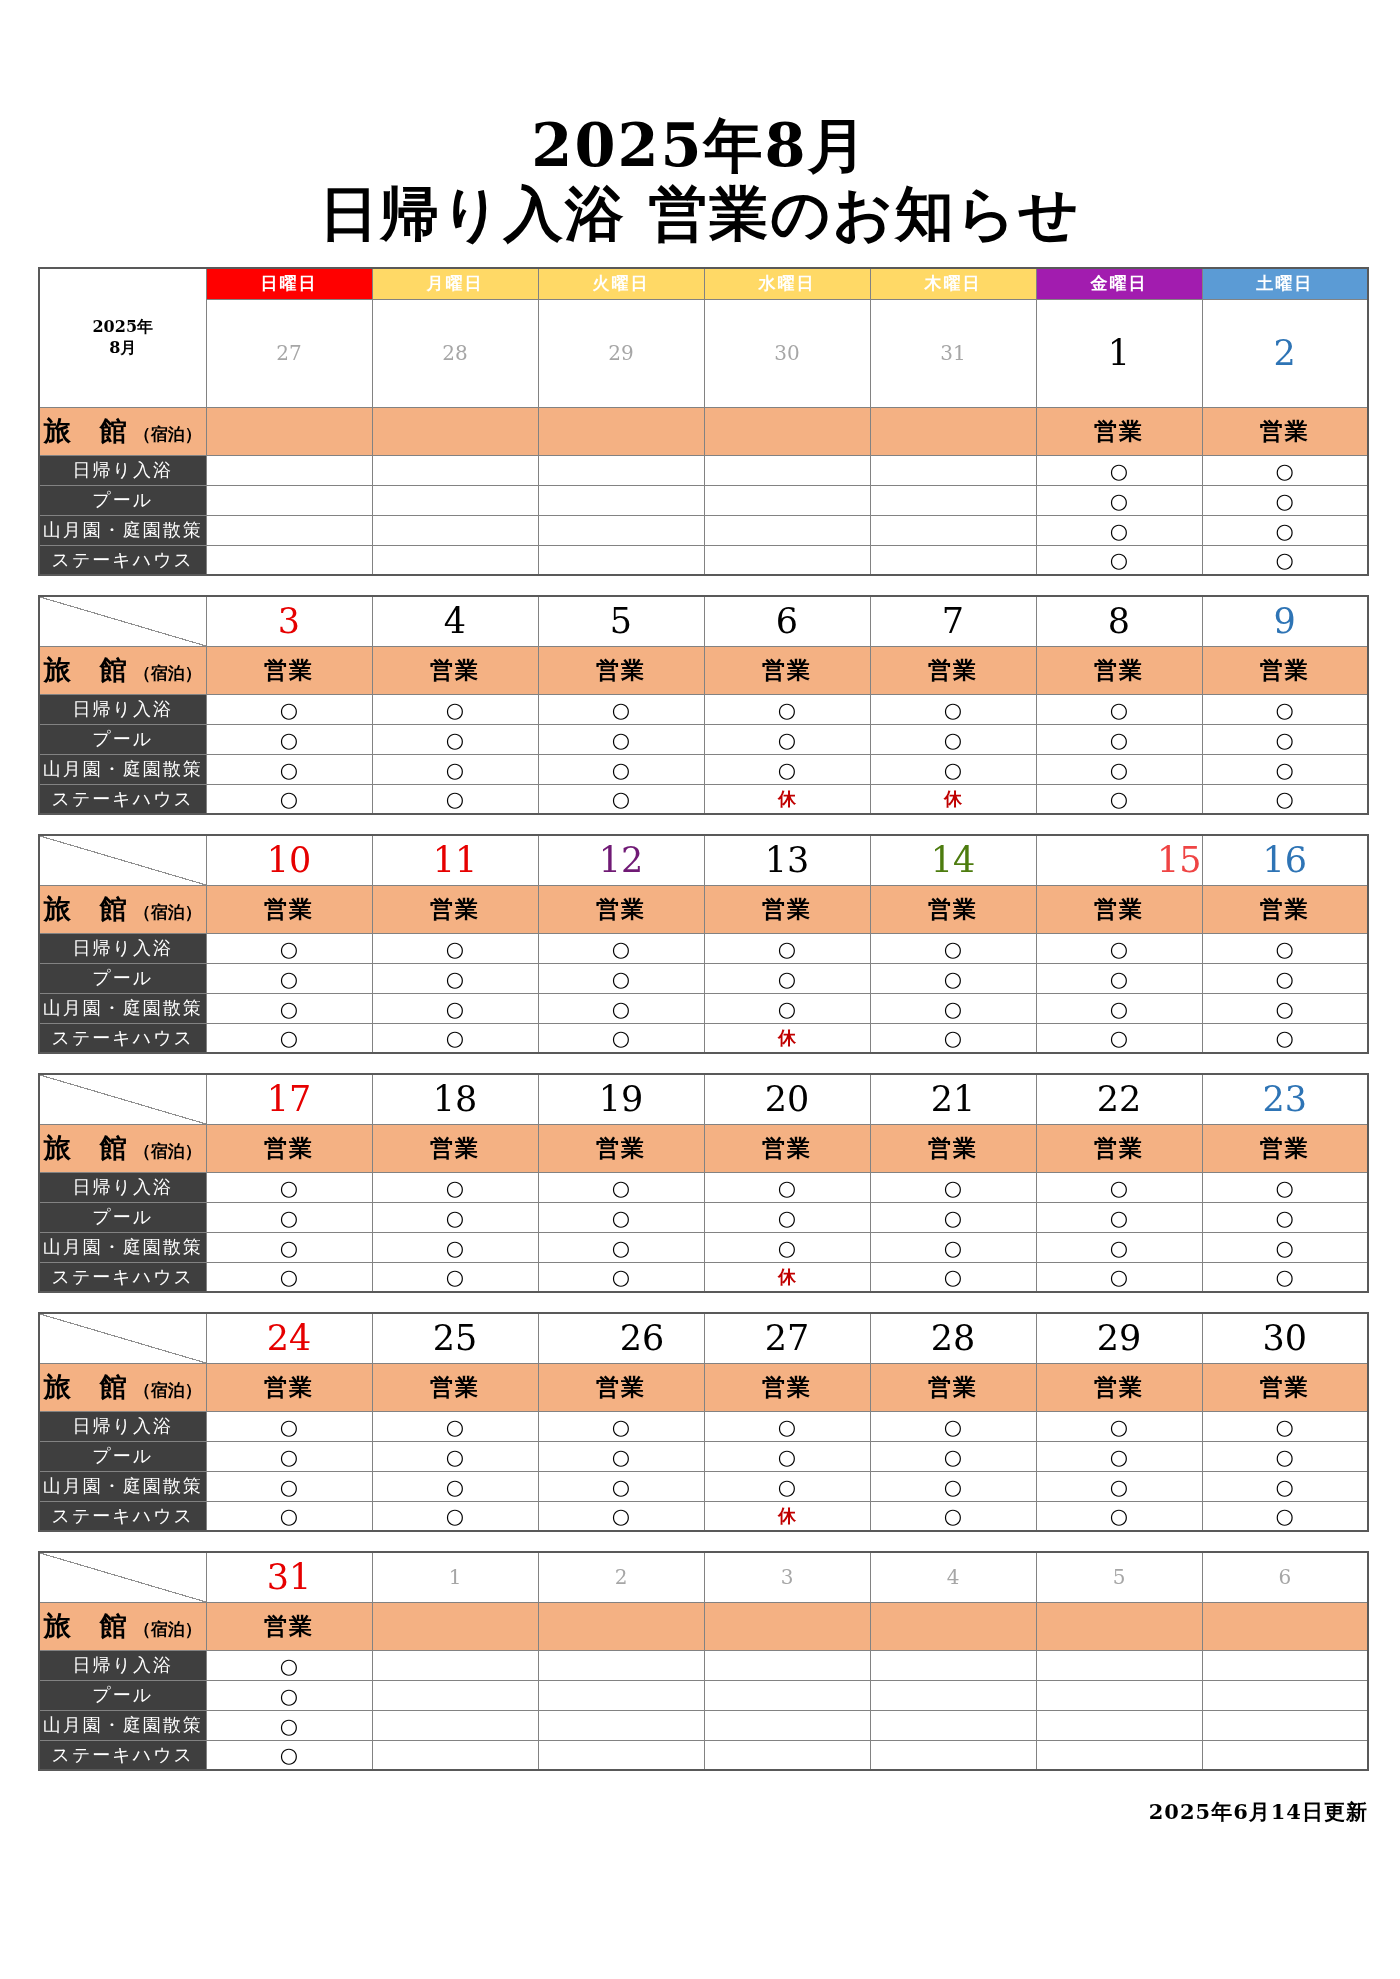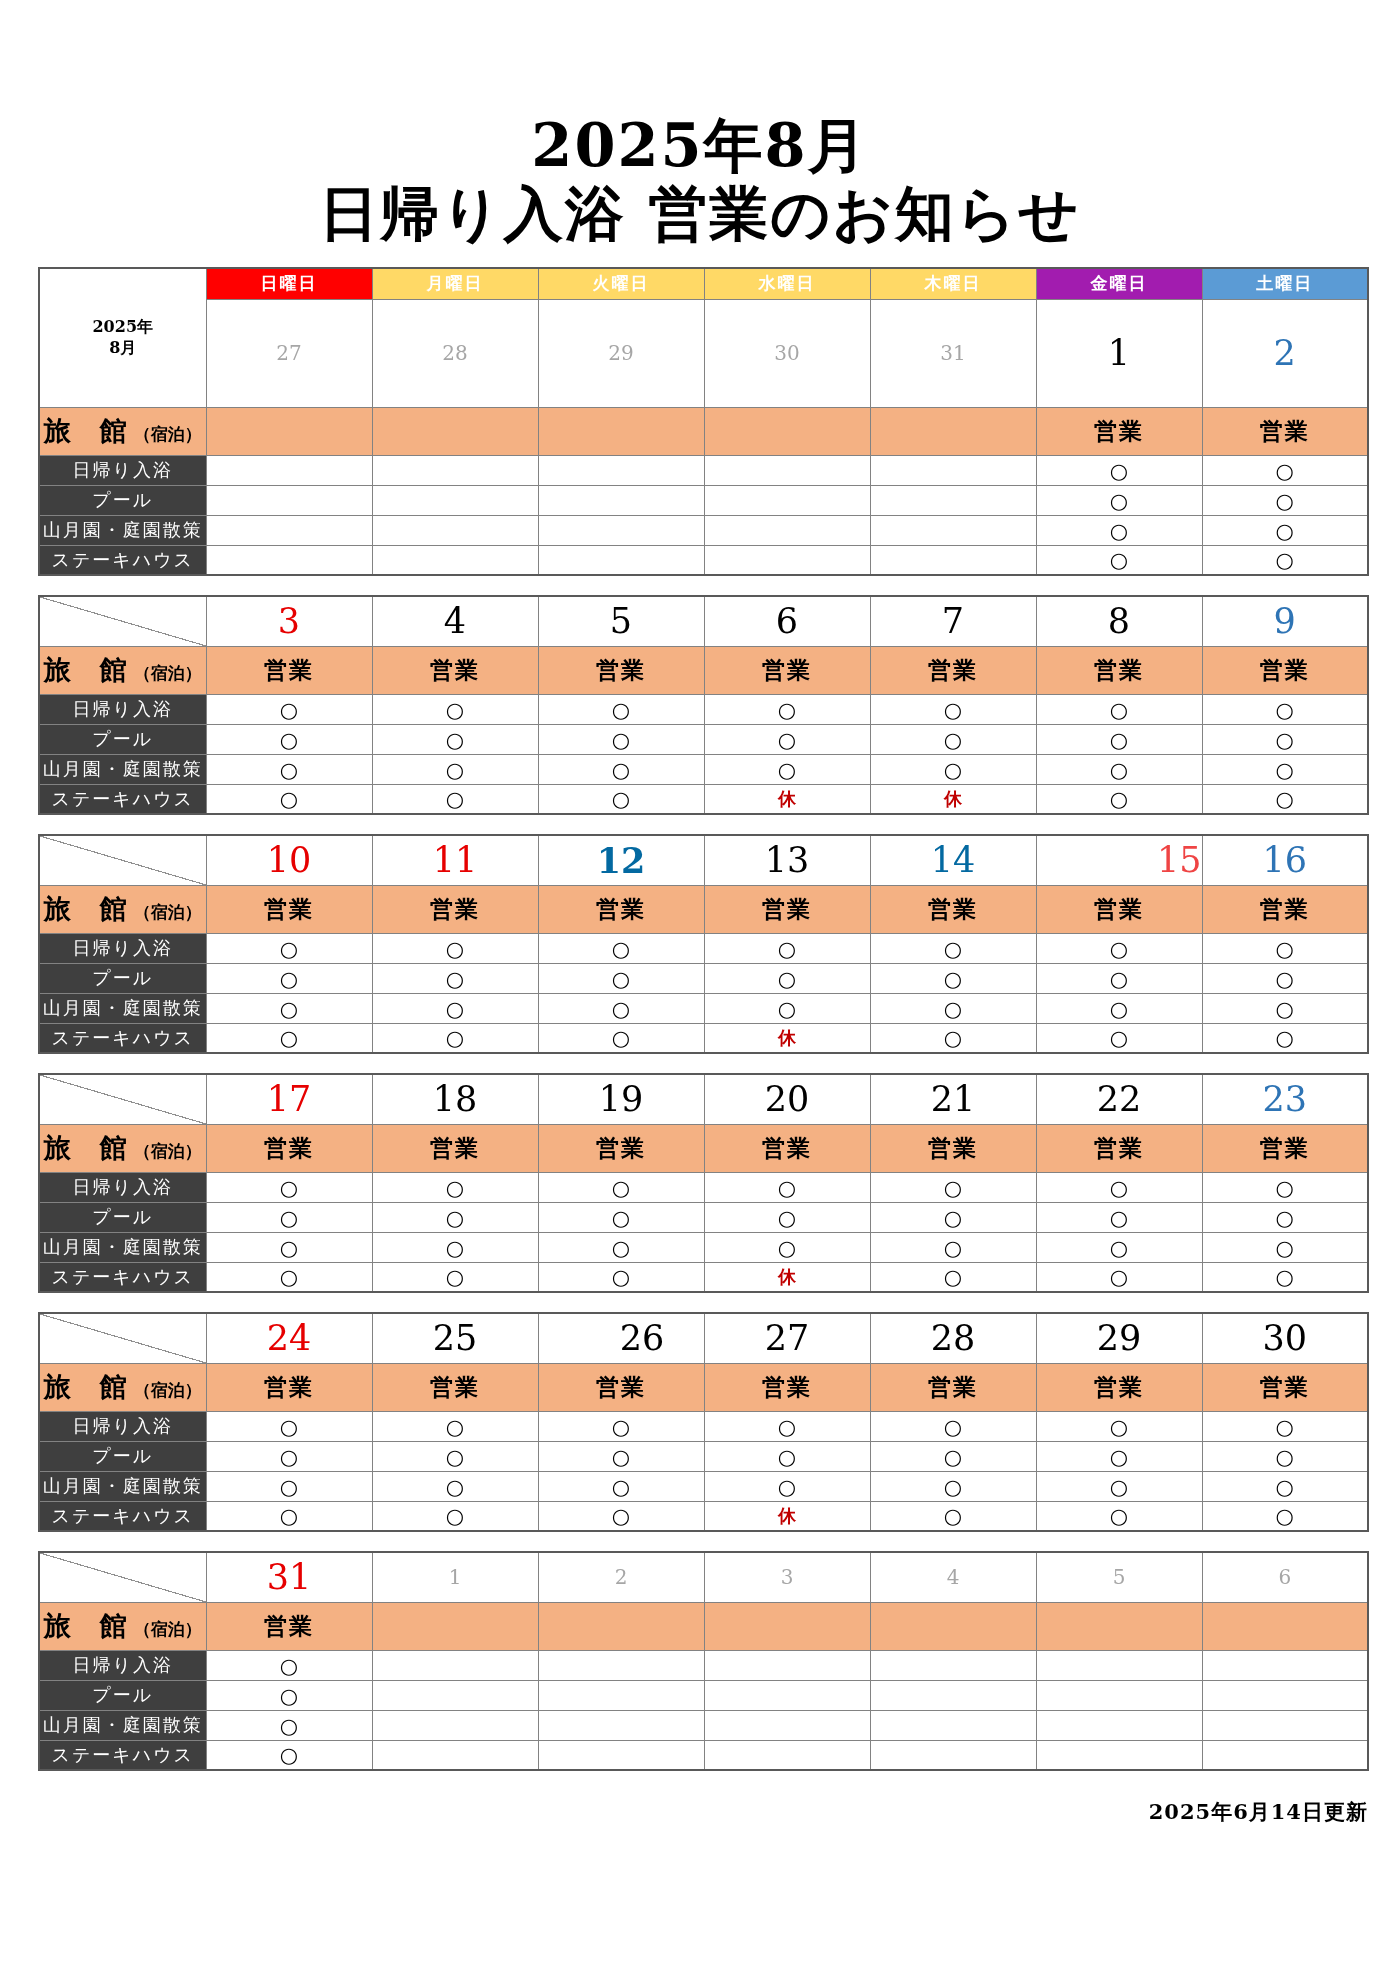--- a/index.html
+++ b/index.html
@@ -221,23 +221,23 @@
           <col style="width: 166px;">
           <col style="width: 166px;">
           <col style="width: 166px;">
           <col style="width: 166px;">
         </colgroup>
         <tbody>
           <tr class="row-dates">
             <td class="diag"></td>
             <td style="color: rgb(230, 0, 0);">10</td>
             <td style="color: rgb(230, 0, 0);">11</td>
-            <td style="color: #0369a1; font-weight: bold;">12</td>
+            <td style="color: #701a75;">12</td>
             <td style="color: rgb(0, 0, 0);">13</td>
-            <td style="color: #0369a1;">14</td>
+            <td style="color: #4d7c0f;">14</td>
             <td style="color: #ef4444; text-align: right;">15</td>
             <td style="color: rgb(46, 116, 181);">16</td>
           </tr>
           <tr class="row-ryokan">
             <td class="rlabel" style="background: rgb(244, 177, 131);"><span>旅　館</span><span class="sub"> （宿泊）</span></td>
             <td style="background: rgb(244, 177, 131); color: rgb(0, 0, 0);">営業</td>
             <td style="background: rgb(244, 177, 131); color: rgb(0, 0, 0);">営業</td>
             <td style="background: rgb(244, 177, 131); color: rgb(0, 0, 0);">営業</td>
             <td style="background: rgb(244, 177, 131); color: rgb(0, 0, 0);">営業</td>
             <td style="background: rgb(244, 177, 131); color: rgb(0, 0, 0);">営業</td>

